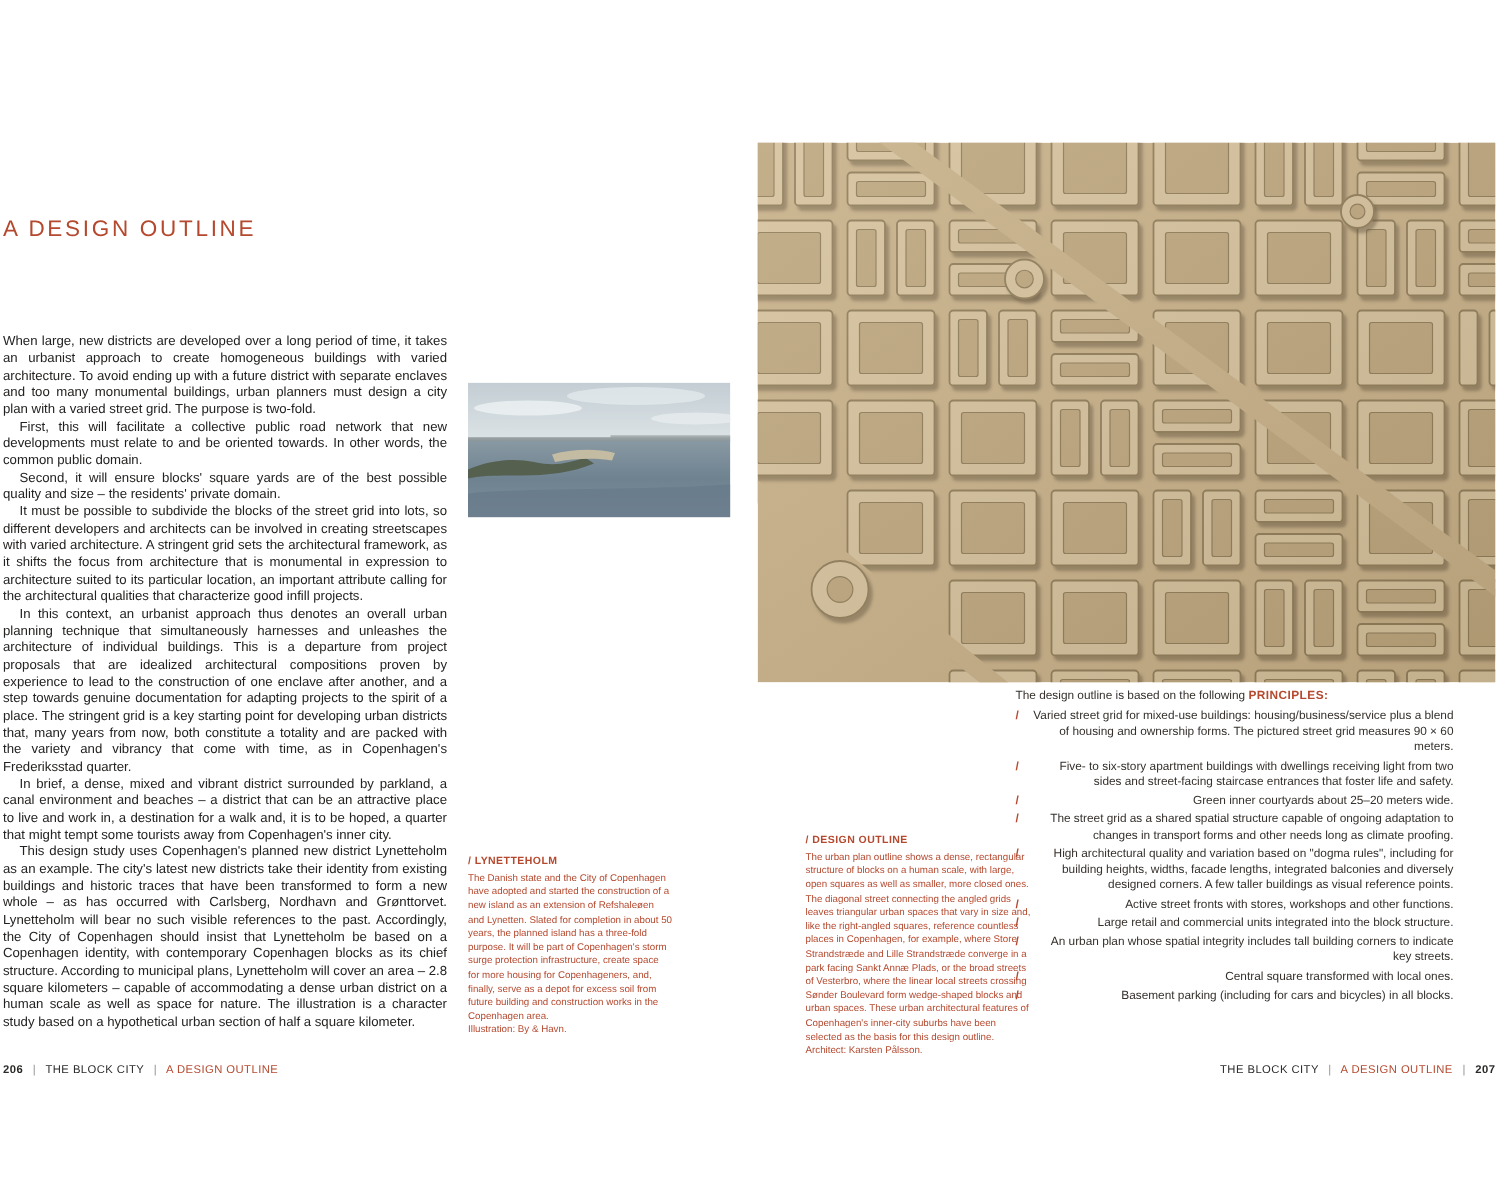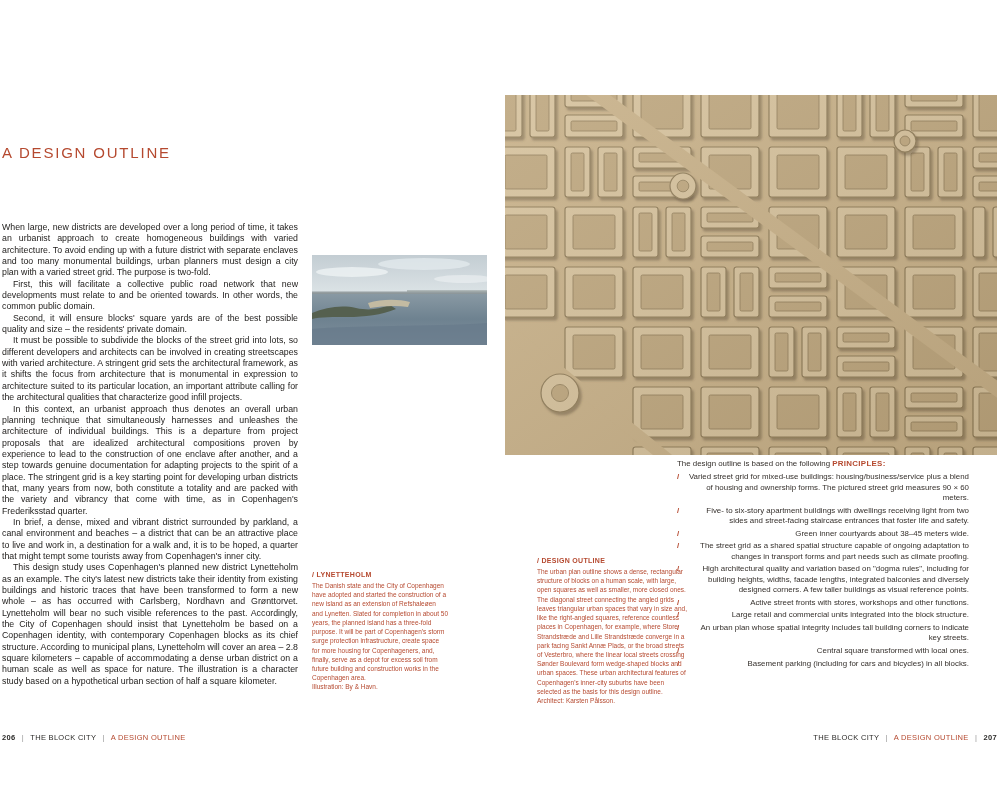--- a/index.html
+++ b/index.html
@@ -38,21 +38,21 @@
     position:absolute; left:677px; top:459px; width:292px;
     font-size:7.9px; line-height:1.3; color:#35302c;
   }
   .principles-intro { margin-bottom:3px; }
   .principles-intro .hl { color:var(--accent); font-weight:bold; letter-spacing:0.3px; }
   .principle-item { display:flex; margin-bottom:2.5px; }
   .principle-item .bullet { color:var(--accent); flex:0 0 10px; font-weight:bold; }
   .principle-item .item-text { flex:1;text-align:right; }
 
   .footer {
-    position:absolute; top:733px; font-size:7.5px; color:#2b2a28;
+    position:absolute; top:708px; font-size:7.5px; color:#2b2a28;
     letter-spacing:0.3px; white-space:nowrap;
   }
   .footer-left { left:2px; }
   .footer-right { right:3px; }
   .footer .pg { font-weight:bold; }
   .footer .sep { color:#949494; margin:0 4px; }
   .footer .ch { color:var(--accent); }
 </style>
 </head>
 <body>
@@ -438,25 +438,25 @@
           <div class="principle-item">
             <span class="bullet">/</span>
             <span class="item-text">Varied street grid for mixed-use buildings: housing/business/service plus a blend of housing and ownership forms. The pictured street grid measures 90 × 60 meters.</span>
           </div>
           <div class="principle-item">
             <span class="bullet">/</span>
             <span class="item-text">Five- to six-story apartment buildings with dwellings receiving light from two sides and street-facing staircase entrances that foster life and safety.</span>
           </div>
           <div class="principle-item">
             <span class="bullet">/</span>
-            <span class="item-text">Green inner courtyards about 38–45 meters wide.</span>
-          </div>
-          <div class="principle-item">
-            <span class="bullet">/</span>
-            <span class="item-text">The street grid as a shared spatial structure capable of ongoing adaptation to changes in transport forms and part needs such as climate proofing.</span>
+            <span class="item-text">Green inner courtyards about 25–20 meters wide.</span>
+          </div>
+          <div class="principle-item">
+            <span class="bullet">/</span>
+            <span class="item-text">The street grid as a shared spatial structure capable of ongoing adaptation to changes in transport forms and other needs long as climate proofing.</span>
           </div>
           <div class="principle-item">
             <span class="bullet">/</span>
             <span class="item-text">High architectural quality and variation based on "dogma rules", including for building heights, widths, facade lengths, integrated balconies and diversely designed corners. A few taller buildings as visual reference points.</span>
           </div>
           <div class="principle-item">
             <span class="bullet">/</span>
             <span class="item-text">Active street fronts with stores, workshops and other functions.</span>
           </div>
           <div class="principle-item">

